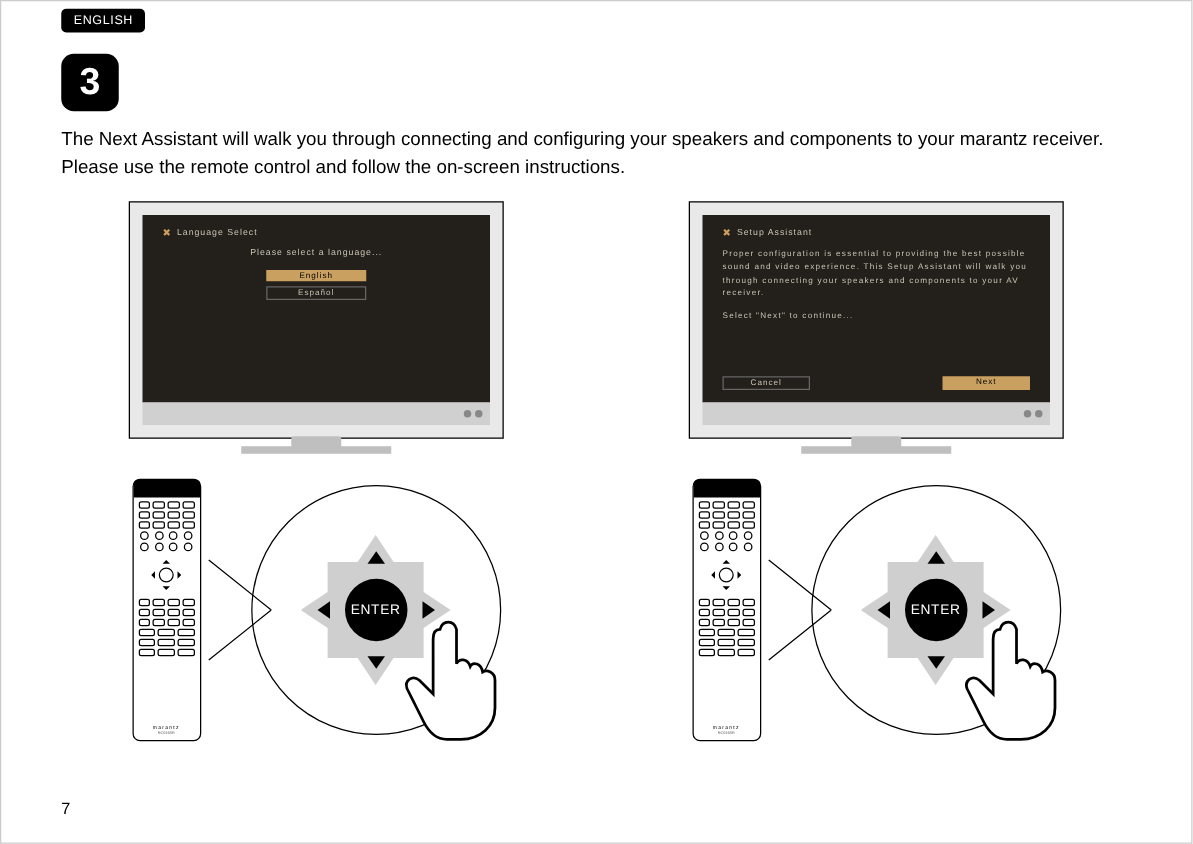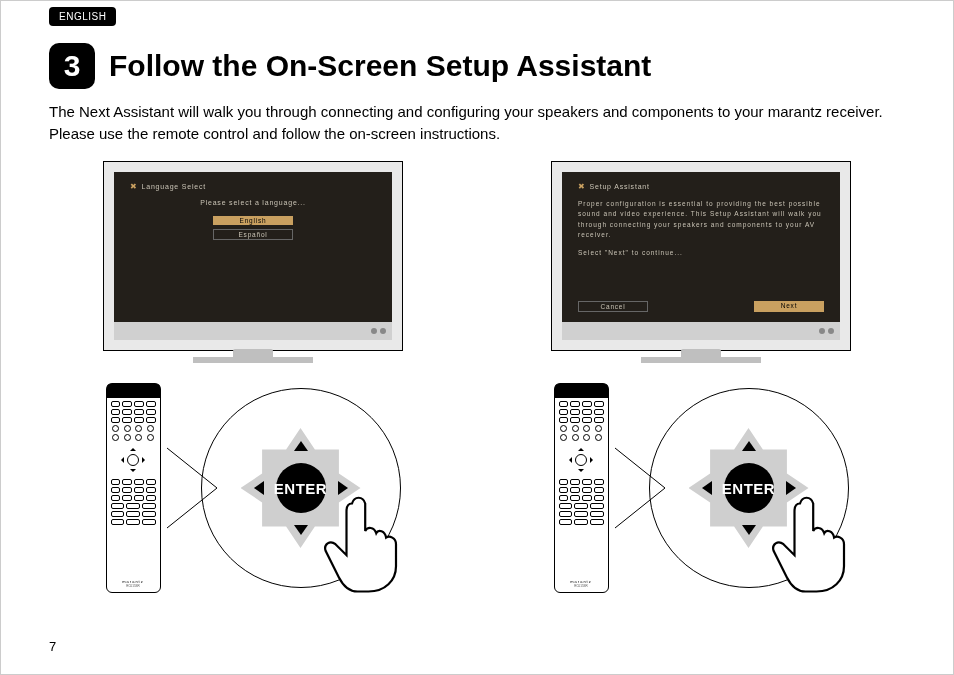--- a/index.html
+++ b/index.html
@@ -184,21 +184,21 @@
   .enter-bg {
     position:absolute; inset:0;
     background:#cfcfcf;
     clip-path: polygon(50% 0, 62% 18%, 82% 18%, 82% 38%, 100% 50%, 82% 62%, 82% 82%, 62% 82%, 50% 100%, 38% 82%, 18% 82%, 18% 62%, 0 50%, 18% 38%, 18% 18%, 38% 18%);
     border-radius: 16px;
   }
   .enter-c {
     position:absolute; top:50%; left:50%;
     width:50px; height:50px; margin:-25px 0 0 -25px;
     background:#000; border-radius:50%;
-    color:#fff; font-size:15px; font-weight:700;
+    color:#fff; font-size:11px; font-weight:400;
     display:flex; align-items:center; justify-content:center;
     letter-spacing:0.5px;
   }
   .enter-pad .tri { position:absolute; width:0; height:0; }
   .enter-pad .tu { top:6px; left:50%; margin-left:-7px; border:7px solid transparent; border-bottom:10px solid #000; }
   .enter-pad .td { bottom:6px; left:50%; margin-left:-7px; border:7px solid transparent; border-top:10px solid #000; }
   .enter-pad .tl { left:6px; top:50%; margin-top:-7px; border:7px solid transparent; border-right:10px solid #000; }
   .enter-pad .tr { right:6px; top:50%; margin-top:-7px; border:7px solid transparent; border-left:10px solid #000; }
 
   .hand {
@@ -213,21 +213,20 @@
     font-size: 13px;
   }
 </style>
 </head>
 <body>
 
 <div class="lang-tag">ENGLISH</div>
 
 <div class="heading">
   <div class="step-badge">3</div>
-  <div class="heading-text">Follow the On-Screen Setup Assistant</div>
 </div>
 
 <div class="body-text">The Next Assistant will walk you through connecting and configuring your speakers and components to your marantz receiver. Please use the remote control and follow the on-screen instructions.</div>
 
 <div class="figures">
 
   <div class="fig-col">
     <div class="tv">
       <div class="tv-bezel">
         <div class="tv-screen">

